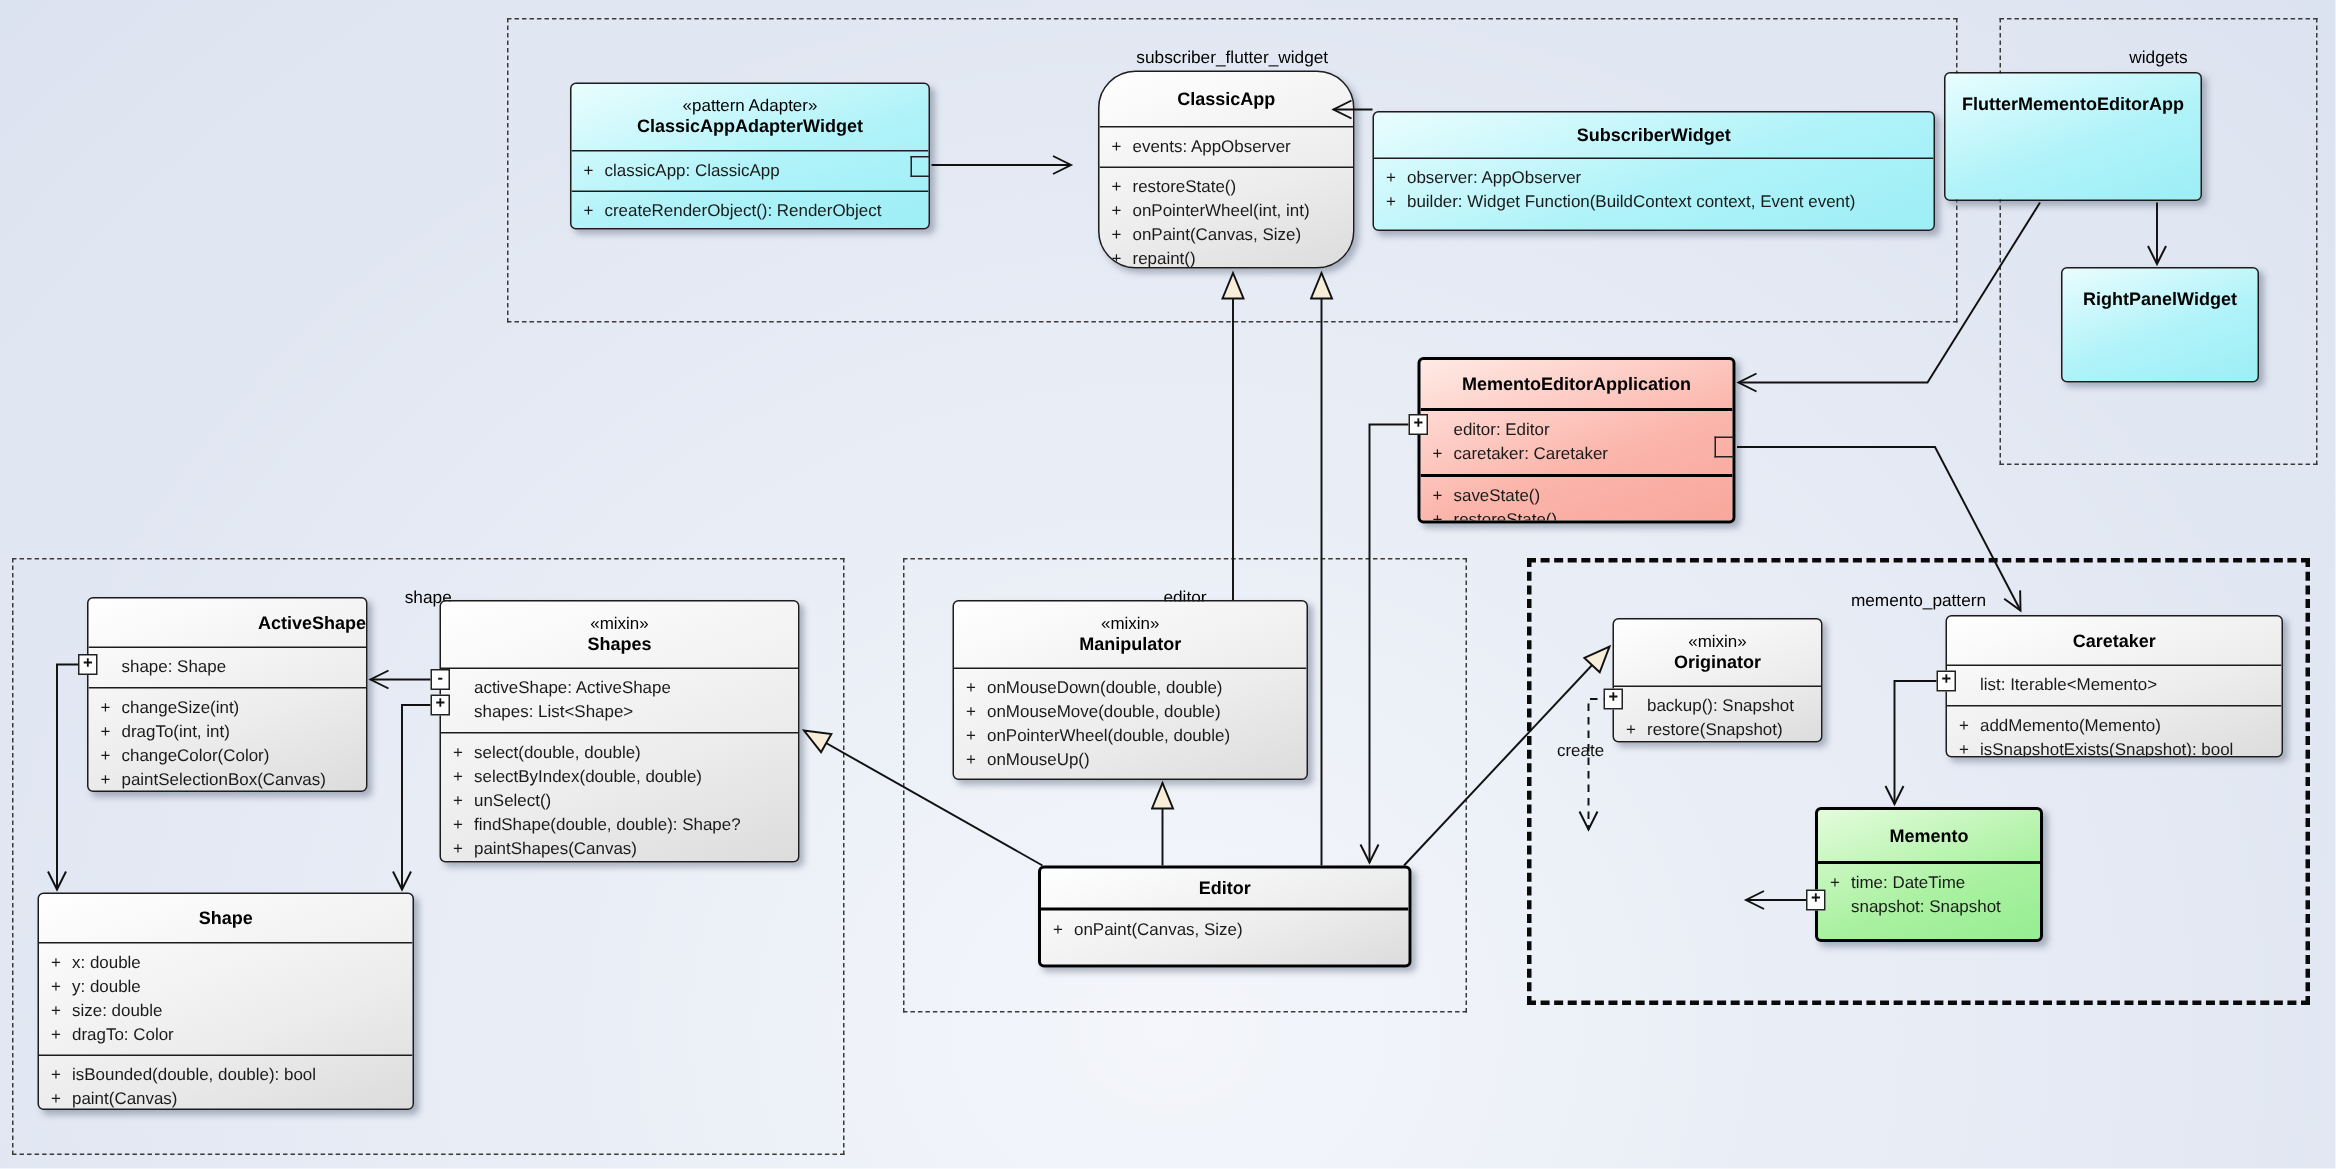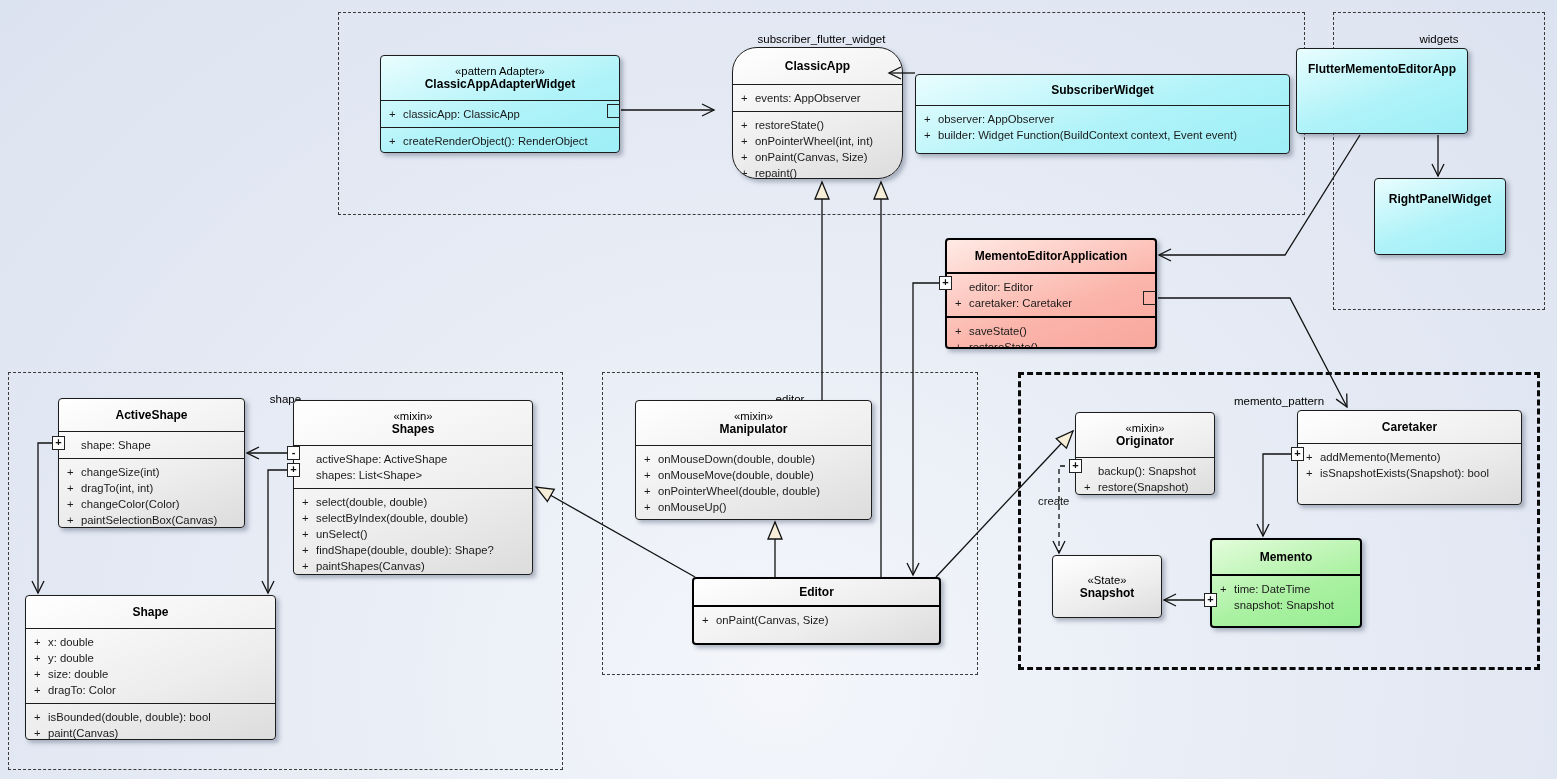--- a/index.html
+++ b/index.html
@@ -175,21 +175,21 @@
           <span class="vis">+</span>
           <span class="txt">saveState()</span>
         </div>
         <div class="row">
           <span class="vis">+</span>
           <span class="txt">restoreState()</span>
         </div>
       </div>
     </div>
     <div class="cls fill-gray" style="left: 58px; top: 398px; width: 187px; height: 130px;">
-      <div class="hdr" style="height: 32px;">
+      <div class="hdr" style="height: 32px; align-items: flex-end;">
         <div class="cname">ActiveShape</div>
       </div>
       <div class="comp">
         <div class="row">
           <span class="vis"></span>
           <span class="txt">shape: Shape</span>
         </div>
       </div>
       <div class="comp">
         <div class="row">
@@ -331,33 +331,33 @@
           <span class="txt">restore(Snapshot)</span>
         </div>
       </div>
     </div>
     <div class="cls fill-gray" style="left: 1297px; top: 410px; width: 225px; height: 95px;">
       <div class="hdr" style="height: 32px;">
         <div class="cname">Caretaker</div>
       </div>
       <div class="comp">
         <div class="row">
+          <span class="vis"></span>
+          <span class="txt">list: Iterable&lt;Memento&gt;</span>
+        </div>
+      </div>
+      <div class="comp">
+        <div class="row">
           <span class="vis">+</span>
           <span class="txt">addMemento(Memento)</span>
         </div>
         <div class="row">
           <span class="vis">+</span>
           <span class="txt">isSnapshotExists(Snapshot): bool</span>
         </div>
-      </div>
-    </div>
-    <div class="cls fill-gray" style="left: 1052px; top: 555px; width: 110px; height: 63px;">
-      <div class="hdr centered">
-        <div class="ster">«State»</div>
-        <div class="cname">Snapshot</div>
       </div>
     </div>
     <div class="cls fill-green thick" style="left: 1210px; top: 538px; width: 152px; height: 90px;">
       <div class="hdr" style="height: 34px;">
         <div class="cname">Memento</div>
       </div>
       <div class="comp">
         <div class="row">
           <span class="vis">+</span>
           <span class="txt">time: DateTime</span>

